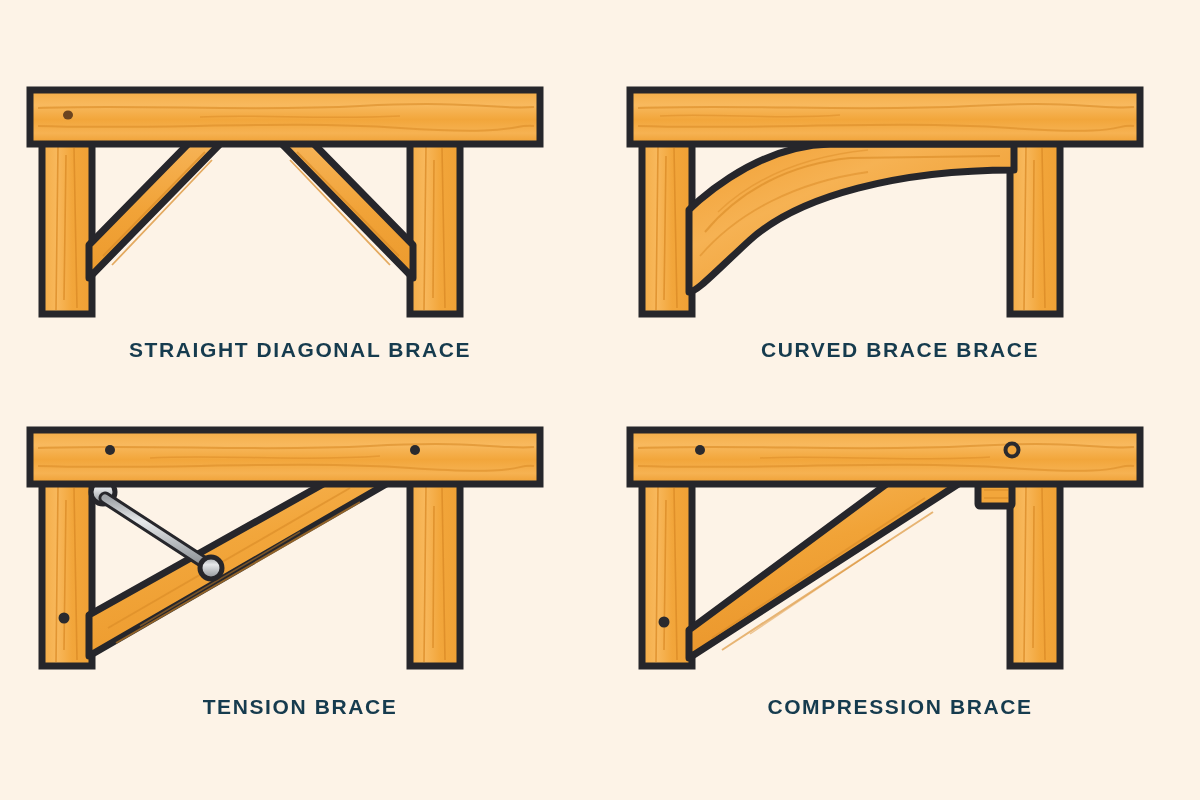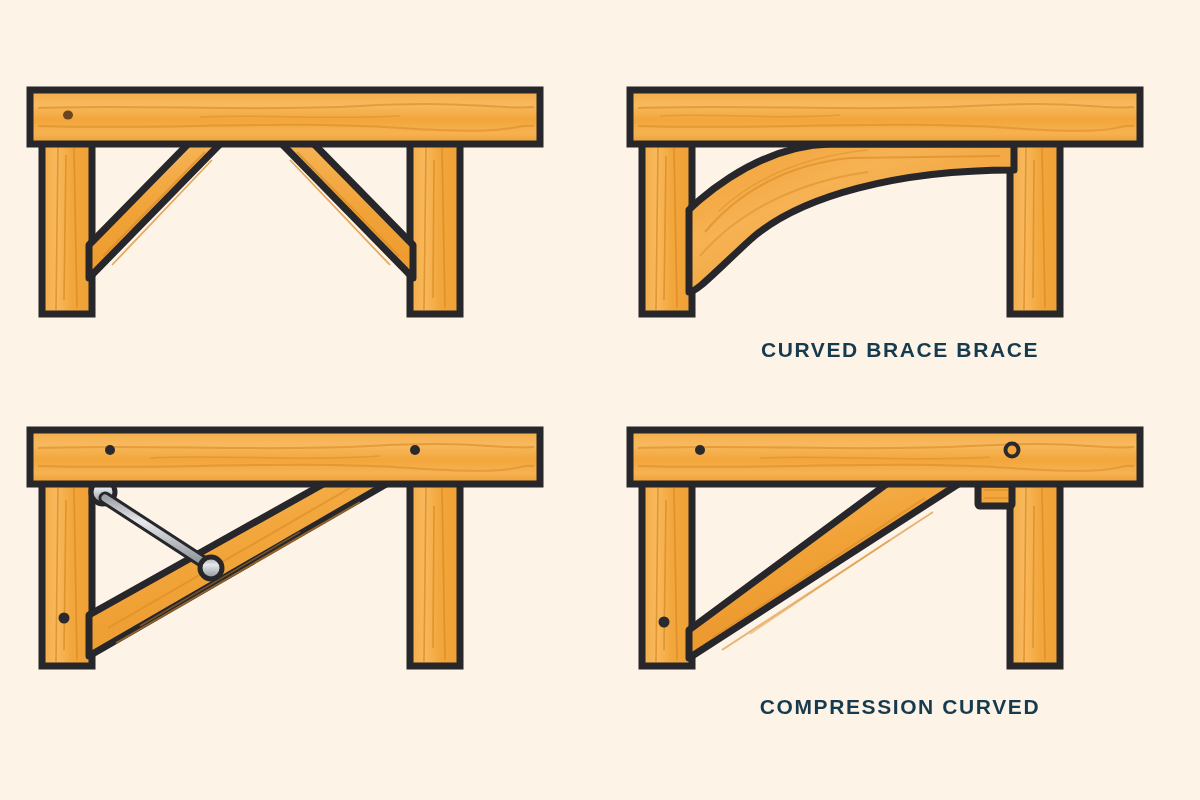--- a/index.html
+++ b/index.html
@@ -97,20 +97,21 @@
       </g>
 
       <g>
         <rect x="30" y="30" width="510" height="54" fill="url(#woodH1)" stroke="#26262B" stroke-width="7"></rect>
         <path d="M38 48 C140 44, 250 52, 360 46 S500 50, 534 47" stroke="#D98A26" stroke-width="2" fill="none" opacity="0.6"></path>
         <path d="M38 66 C160 70, 280 60, 400 68 S510 64, 534 66" stroke="#D98A26" stroke-width="2" fill="none" opacity="0.55"></path>
         <path d="M200 57 C260 54, 320 60, 400 56" stroke="#D98A26" stroke-width="1.5" fill="none" opacity="0.5"></path>
         <ellipse cx="68" cy="55" rx="5" ry="4.5" fill="#6B4420"></ellipse>
       </g>
     </svg>
+    <div class="panel-label">STRAIGHT DIAGONAL BRACE</div>
   </div>
 
   <div class="panel" id="panel-1">
     <svg class="panel-svg" width="600" height="300" viewBox="0 0 600 300">
       <defs>
         <linearGradient id="woodH2" x1="0" y1="0" x2="0" y2="1">
           <stop offset="0%" stop-color="#F4AC45"></stop>
           <stop offset="28%" stop-color="#F8B95E"></stop>
           <stop offset="55%" stop-color="#F2A63B"></stop>
           <stop offset="80%" stop-color="#F6B252"></stop>
@@ -212,20 +213,21 @@
 
       <g>
         <rect x="30" y="30" width="510" height="54" fill="url(#woodH3)" stroke="#26262B" stroke-width="7"></rect>
         <path d="M38 48 C150 44, 260 52, 370 46 S505 50, 534 47" stroke="#D98A26" stroke-width="2" fill="none" opacity="0.6"></path>
         <path d="M38 66 C160 70, 290 60, 410 68 S512 64, 534 66" stroke="#D98A26" stroke-width="2" fill="none" opacity="0.55"></path>
         <path d="M150 58 C220 54, 300 62, 380 56" stroke="#D98A26" stroke-width="1.5" fill="none" opacity="0.5"></path>
         <circle cx="110" cy="50" r="5" fill="#2A2A2E"></circle>
         <circle cx="415" cy="50" r="5" fill="#2A2A2E"></circle>
       </g>
     </svg>
+    <div class="panel-label">TENSION BRACE</div>
   </div>
 
   <div class="panel" id="panel-3">
     <svg class="panel-svg" width="600" height="310" viewBox="0 0 600 310">
       <defs>
         <linearGradient id="woodH4" x1="0" y1="0" x2="0" y2="1">
           <stop offset="0%" stop-color="#F4AC45"></stop>
           <stop offset="28%" stop-color="#F8B95E"></stop>
           <stop offset="55%" stop-color="#F2A63B"></stop>
           <stop offset="80%" stop-color="#F6B252"></stop>
@@ -270,16 +272,16 @@
         <rect x="30" y="30" width="510" height="54" fill="url(#woodH4)" stroke="#26262B" stroke-width="7"></rect>
         <path d="M38 48 C150 44, 260 52, 370 46 S505 50, 534 47" stroke="#D98A26" stroke-width="2" fill="none" opacity="0.6"></path>
         <path d="M38 66 C160 70, 290 60, 410 68 S512 64, 534 66" stroke="#D98A26" stroke-width="2" fill="none" opacity="0.55"></path>
         <path d="M160 58 C230 55, 310 62, 390 57" stroke="#D98A26" stroke-width="1.5" fill="none" opacity="0.5"></path>
         <circle cx="100" cy="50" r="5" fill="#2A2A2E"></circle>
         <g>
           <circle cx="412" cy="50" r="6.5" fill="#F2A63B" stroke="#2A2A2E" stroke-width="4"></circle>
         </g>
       </g>
     </svg>
-    <div class="panel-label">COMPRESSION CURVED</div>
+    <div class="panel-label">COMPRESSION BRACE</div>
   </div>
 
 </div>
 
 </body></html>

